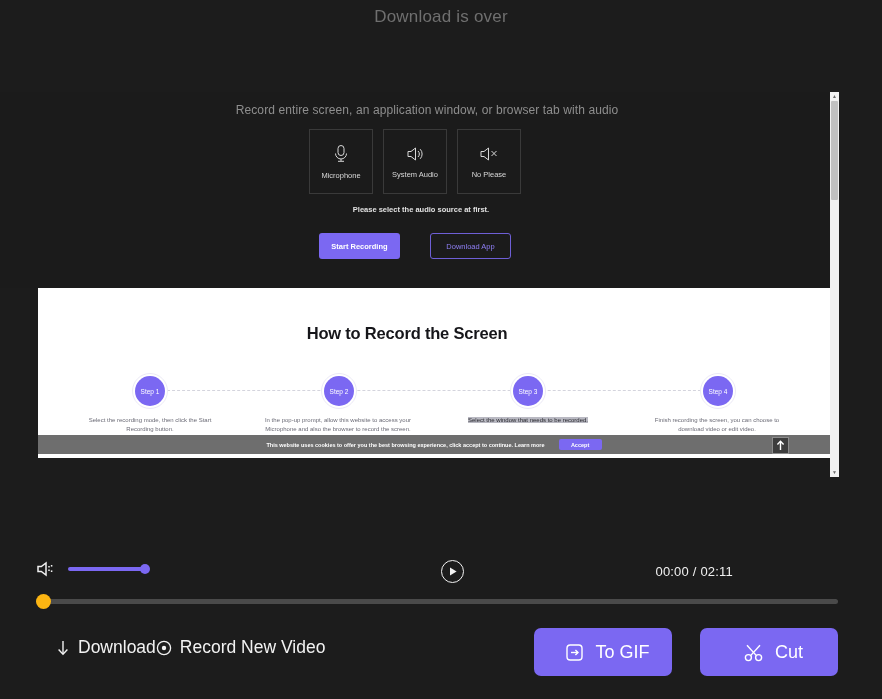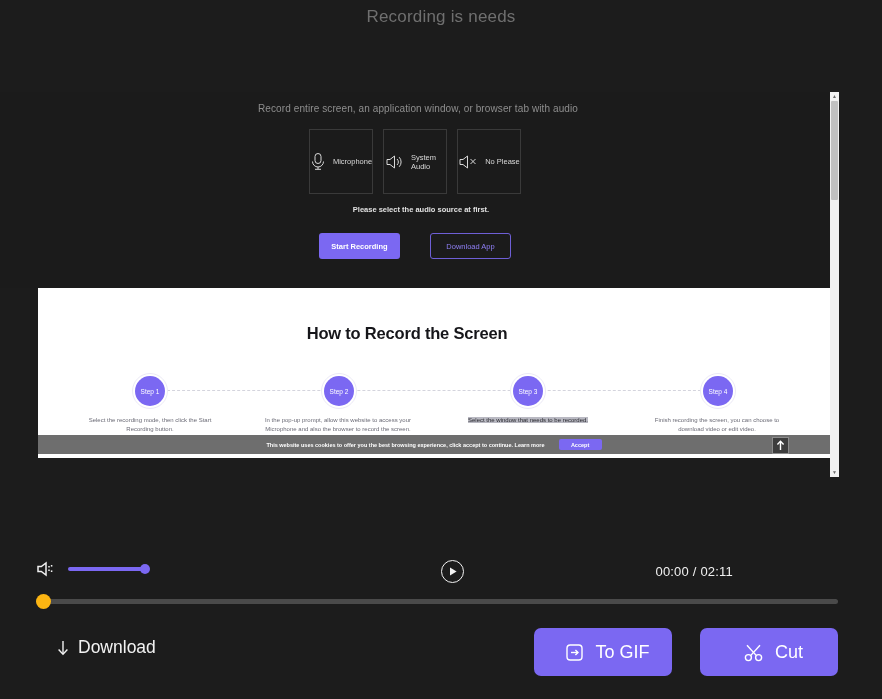--- a/index.html
+++ b/index.html
@@ -27,33 +27,33 @@
     background: #1c1c1c;
     overflow: hidden;
   }
 
   
   .hero {
     position: absolute; left: 0; top: 0; width: 830px; height: 196px;
     background: #1b1b1b;
   }
   .hero-caption {
-    position: absolute; top: 11px; left: 3px; width: 830px;
+    position: absolute; top: 11px; left: 12px; width: 830px;
     text-align: center;
-    font-size: 10px; color: #8e8e8e;
+    font-size: 12px; color: #8e8e8e;
     letter-spacing: .1px;
   }
   .audio-row {
     position: absolute; top: 37px; left: 0; width: 830px;
     display: flex; justify-content: center; gap: 10px;
   }
   .audio-card {
     width: 64px; height: 65px;
     border: 1px solid #3a3a3a;
-    display: flex; 
+    display: flex; flex-direction: column;
     align-items: center; justify-content: center;
     gap: 7px;
   }
   .audio-card .glyph { color: #d8d8d8; line-height: 0; }
   .audio-card .cap { font-size: 7.5px; color: #d8d8d8; }
 
   .hero-note {
     position: absolute; top: 113px; left: 0; width: 842px;
     text-align: center; font-size: 7.5px; color: #e2e2e2; font-weight: bold;
   }
@@ -222,21 +222,21 @@
     display: flex; align-items: center; justify-content: center; gap: 10px;
     border: none; cursor: pointer;
     font-family: "Liberation Sans", sans-serif;
     padding-left: 8px;
   }
   svg { display: block; }
 </style>
 </head>
 <body>
 
-<div class="page-title">Recording is needs</div>
+<div class="page-title">Download is over</div>
 
 <div class="video-stage">
 
   <div class="hero">
     <div class="hero-caption">Record entire screen, an application window, or browser tab with audio</div>
 
     <div class="audio-row">
       <div class="audio-card">
         <span class="glyph">
           <svg width="16" height="20" viewBox="0 0 16 20" fill="none" stroke="#d8d8d8" stroke-width="1">
@@ -371,20 +371,29 @@
   <button class="text-action">
     <span>
       <svg width="14" height="18" viewBox="0 0 14 18" fill="none" stroke="#f2f2f2" stroke-width="1.4">
         <line x1="7" y1="2" x2="7" y2="15"></line>
         <path d="M2.6 10.6 7 15.2l4.4-4.6"></path>
       </svg>
     </span>
     <span>Download</span>
   </button>
 
+  <button class="text-action">
+    <span>
+      <svg width="16" height="16" viewBox="0 0 16 16" fill="none" stroke="#f2f2f2" stroke-width="1.3">
+        <circle cx="8" cy="8" r="6.6"></circle>
+        <circle cx="8" cy="8" r="2.2" fill="#f2f2f2" stroke="none"></circle>
+      </svg>
+    </span>
+    <span>Record New Video</span>
+  </button>
 </div>
 
 <div class="bottom-right">
   <button class="big-btn">
     <span>
       <svg width="21" height="21" viewBox="0 0 21 21" fill="none" stroke="#ffffff" stroke-width="1.4">
         <rect x="3" y="3" width="15" height="15" rx="3.2"></rect>
         <line x1="7" y1="10.5" x2="14" y2="10.5"></line>
         <path d="M11.4 7.9 14 10.5l-2.6 2.6"></path>
       </svg>

